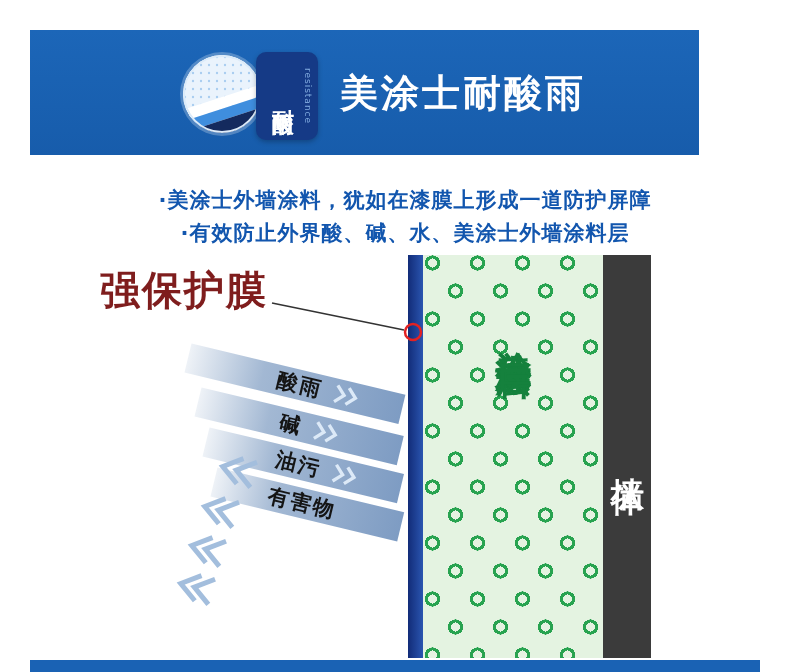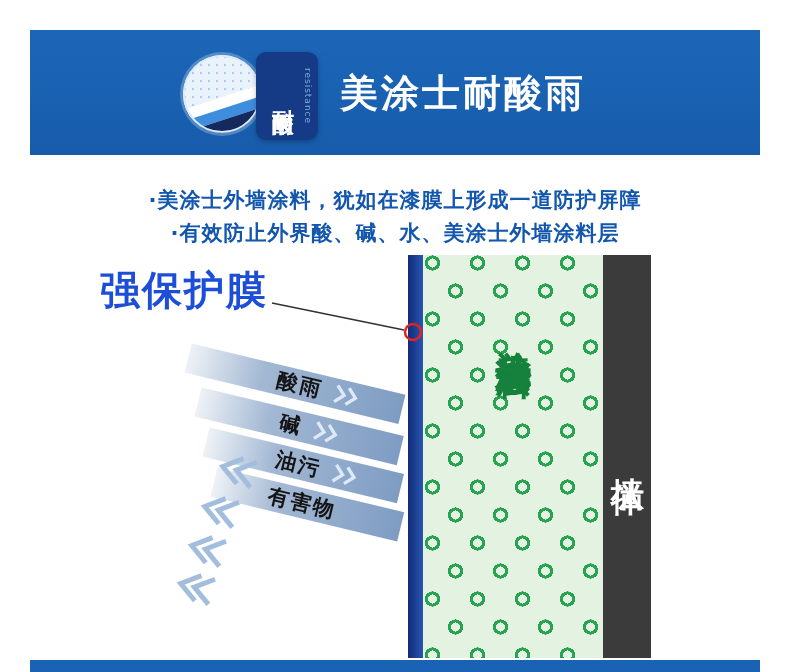--- a/index.html
+++ b/index.html
@@ -6,21 +6,21 @@
   html,body { background:#ffffff; }
   body {
     width:790px; height:672px;
     position:relative; overflow:hidden;
     font-family:"DejaVu Sans","Liberation Sans",sans-serif;
   }
   .page { position:absolute; inset:0; background:#ffffff; }
 
   
   .header-band {
-    position:absolute; left:30px; top:30px; width:730px; height:125px;
+    position:absolute; left:30px; top:30px; width:669px; height:125px;
     background:linear-gradient(180deg,#1c66b8,#175cab);
   }
   .icon-circle {
     position:absolute; left:153px; top:25px; width:78px; height:78px;
     border-radius:50%; overflow:hidden;
     box-shadow:0 0 0 3px rgba(255,255,255,0.25);
     background:#eaf3fc;
   }
   .icon-circle svg { display:block; width:78px; height:78px; }
   .badge {
@@ -39,30 +39,30 @@
     color:#7fa9de; font-size:9px; letter-spacing:1px;
   }
   .page-title {
     position:absolute; left:310px; top:50%; transform:translateY(-50%);
     color:#ffffff; font-size:38px; font-weight:bold; letter-spacing:3px;
     white-space:nowrap;
   }
 
   
   .intro {
-    position:absolute; left:30px; top:184px; width:730px;
+    position:absolute; left:40px; top:184px; width:730px;
     text-align:center; color:#1256ae;
     font-size:21px; font-weight:600; line-height:33px;
     letter-spacing:1px;
   }
 
   
   .film-label {
     position:absolute; left:100px; top:263px;
-    color:#1d4ed8; font-size:40px; font-weight:bold; letter-spacing:2px;
+    color:#7f1d1d; font-size:40px; font-weight:bold; letter-spacing:2px;
   }
   .film-stripe {
     position:absolute; left:408px; top:255px; width:15px; height:403px;
     background:linear-gradient(90deg,#122c78,#2a55b0);
   }
   .coating-panel {
     position:absolute; left:423px; top:255px; width:180px; height:403px;
     background-color:#e4f3e1;
     background-image:
       radial-gradient(circle, rgba(0,0,0,0) 4.5px, #28a350 4.6px 7.5px, rgba(0,0,0,0) 7.6px),

